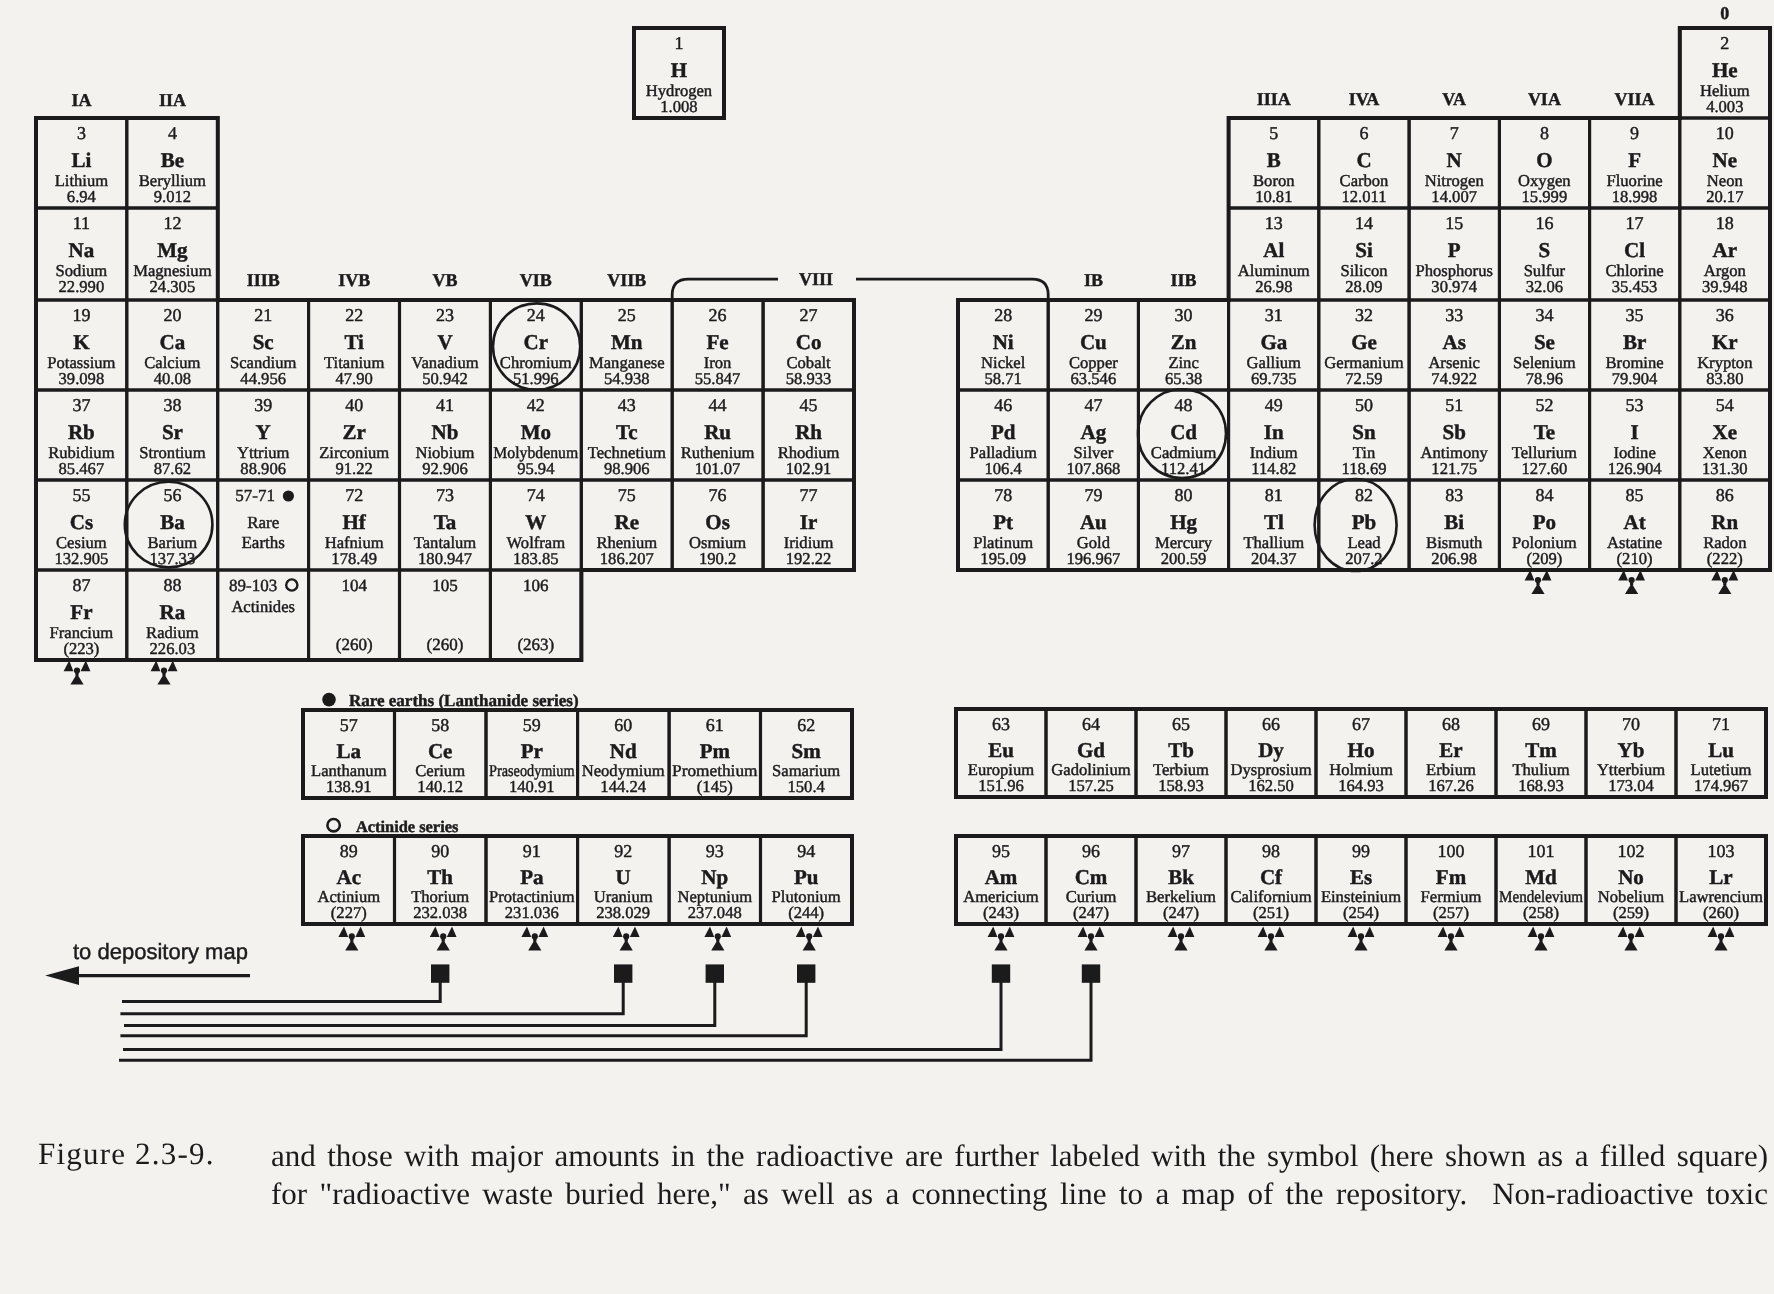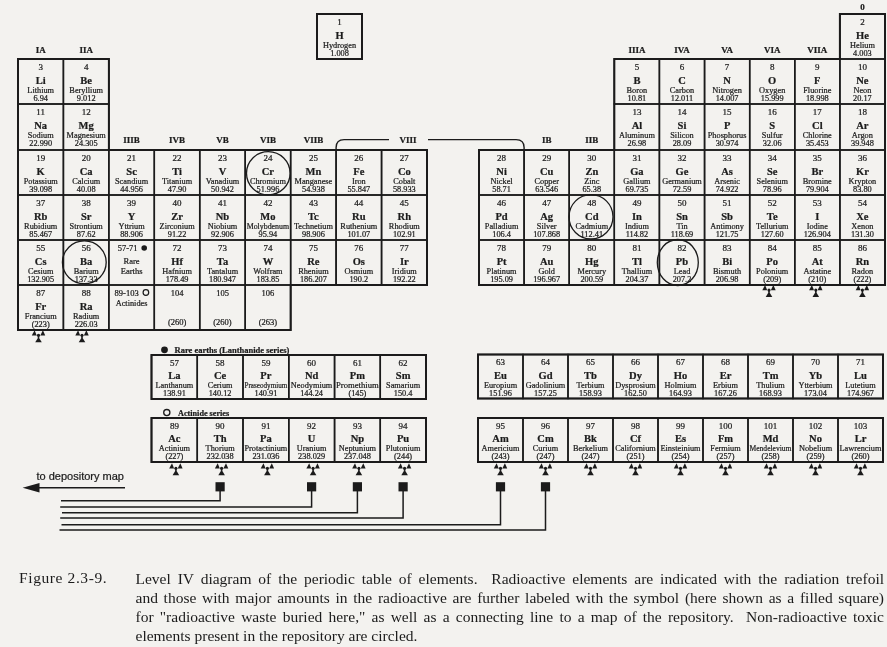--- a/index.html
+++ b/index.html
@@ -621,18 +621,16 @@
 <rect x="151.5" y="355" width="274.5" height="44" fill="none" stroke="#1b1b1b" stroke-width="2"></rect>
 <rect x="478" y="354.5" width="405" height="44" fill="none" stroke="#1b1b1b" stroke-width="2"></rect>
 <rect x="151.5" y="418" width="274.5" height="44" fill="none" stroke="#1b1b1b" stroke-width="2"></rect>
 <rect x="478" y="418" width="405" height="44" fill="none" stroke="#1b1b1b" stroke-width="2"></rect>
 <polygon points="22.6,487.8 39.5,483.1 39.5,492.5" stroke="none"></polygon>
 <line x1="39" y1="487.8" x2="125" y2="487.8" stroke="#1b1b1b" stroke-width="1.6"></line>
 <text x="36.5" y="479.5" font-size="11" font-family="Liberation Sans" text-anchor="start">to depository map</text>
 </svg>
 <div id="cap-label">Figure 2.3-9.</div>
 <div id="cap-body">
-      <div class="j">Level IV diagram of the periodic table of elements.&nbsp; Radioactive elements are indicated with the radiation trefoil</div>
       <div class="j">and those with major amounts in the radioactive are further labeled with the symbol (here shown as a filled square)</div>
       <div class="j">for "radioactive waste buried here," as well as a connecting line to a map of the repository.&nbsp; Non-radioactive toxic</div>
-      <div>elements present in the repository are circled.</div>
     </div>
 </div>
 
 </body></html>

